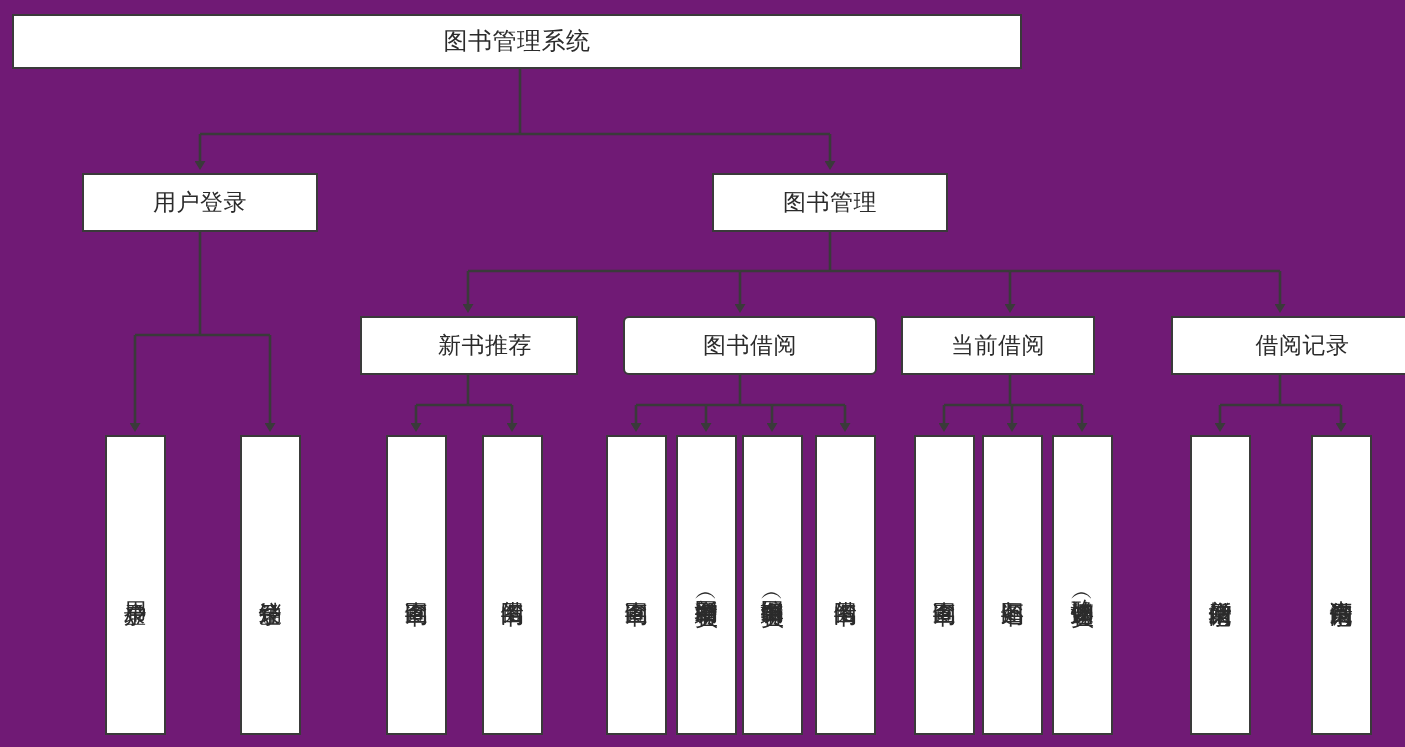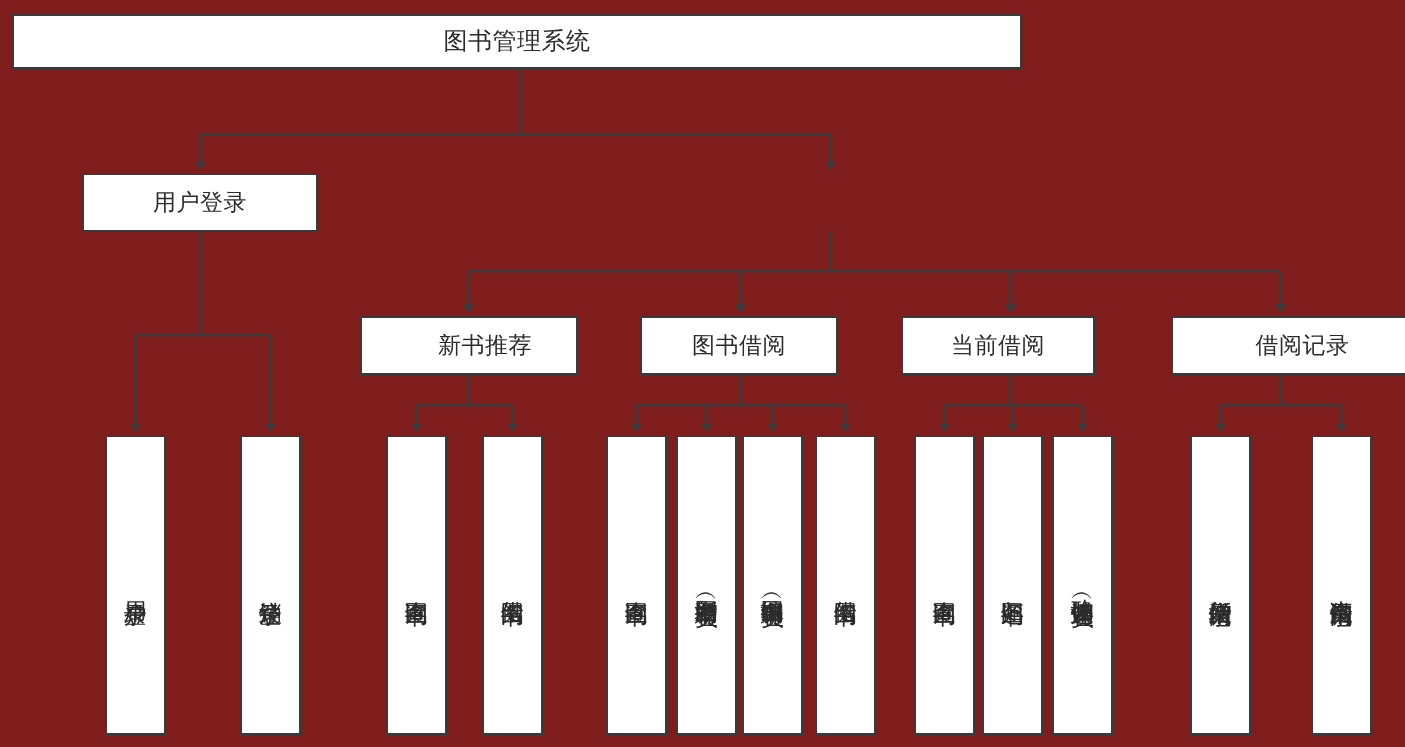--- a/index.html
+++ b/index.html
@@ -7,21 +7,21 @@
     padding: 0;
     background: #ffffff;
   }
   body {
     font-family: "Liberation Sans", "DejaVu Sans", sans-serif;
   }
   #canvas {
     position: relative;
     width: 1405px;
     height: 747px;
-    background: #7f1d1d;
+    background: #701a75;
     overflow: hidden;
   }
   svg.lines {
     position: absolute;
     left: 0;
     top: 0;
     width: 1405px;
     height: 747px;
     pointer-events: none;
   }
@@ -126,25 +126,28 @@
     </g>
   </svg>
 
   <div class="node root h-node" style="left:12px; top:14px; width:1010px; height:55px;">
     <span class="lbl">图书管理系统</span>
   </div>
 
   <div class="node h-node" style="left:82px; top:173px; width:236px; height:59px;">
     <span class="lbl">用户登录</span>
   </div>
+  <div class="node h-node" style="left:712px; top:173px; width:236px; height:59px;">
+    <span class="lbl">图书管理</span>
+  </div>
 
   <div class="node h-node" style="left:360px; top:316px; width:218px; height:59px;padding-left:32px;">
     <span class="lbl">新书推荐</span>
   </div>
-  <div class="node h-node" style="left:640px; top:316px; width:198px; height:59px;">
+  <div class="node h-node" style="left:623px; top:316px; width:254px; height:59px;border-radius:6px;">
     <span class="lbl">图书借阅</span>
   </div>
   <div class="node h-node" style="left:901px; top:316px; width:194px; height:59px;">
     <span class="lbl">当前借阅</span>
   </div>
   <div class="node h-node" style="left:1171px; top:316px; width:239px; height:59px;padding-left:24px;">
     <span class="lbl">借阅记录</span>
   </div>
 
   <div class="node v-node" style="left:105px; top:435px; width:61px; height:300px;">

